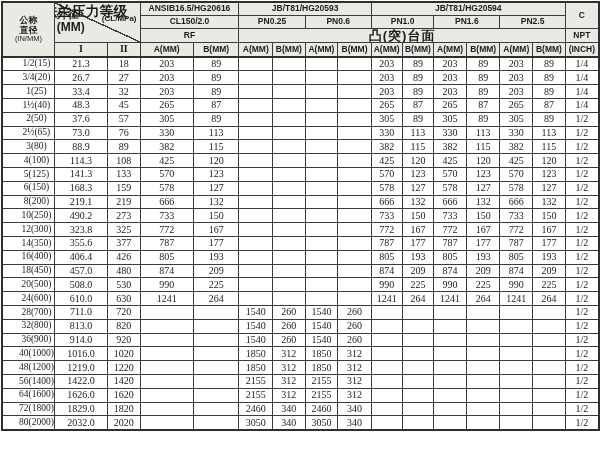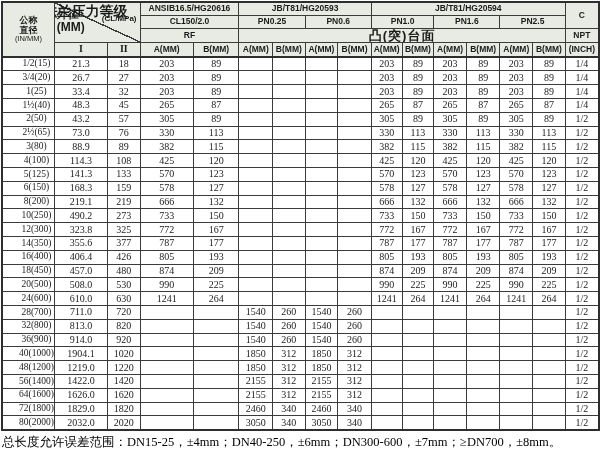--- a/index.html
+++ b/index.html
@@ -189,21 +189,21 @@
           <td>265</td>
           <td>87</td>
           <td>265</td>
           <td>87</td>
           <td>265</td>
           <td>87</td>
           <td>1/4</td>
         </tr>
         <tr>
           <td class="size-col">2(50)</td>
-          <td>43.2</td>
+          <td>37.6</td>
           <td>57</td>
           <td>305</td>
           <td>89</td>
           <td></td>
           <td></td>
           <td></td>
           <td></td>
           <td>305</td>
           <td>89</td>
           <td>305</td>
@@ -495,21 +495,21 @@
           <td></td>
           <td></td>
           <td></td>
           <td></td>
           <td></td>
           <td></td>
           <td>1/2</td>
         </tr>
         <tr>
           <td class="size-col">40(1000)</td>
-          <td>1904.1</td>
+          <td>1016.0</td>
           <td>1020</td>
           <td></td>
           <td></td>
           <td>1850</td>
           <td>312</td>
           <td>1850</td>
           <td>312</td>
           <td></td>
           <td></td>
           <td></td>
@@ -604,14 +604,13 @@
           <td></td>
           <td></td>
           <td></td>
           <td></td>
           <td></td>
           <td>1/2</td>
         </tr>
       </tbody>
   </table>
 
-  <div class="footer">总长度允许误差范围：DN15-25，±4mm；DN40-250，±6mm；DN300-600，±7mm；≥DN700，±8mm。</div>
 </div>
 
 </body></html>

